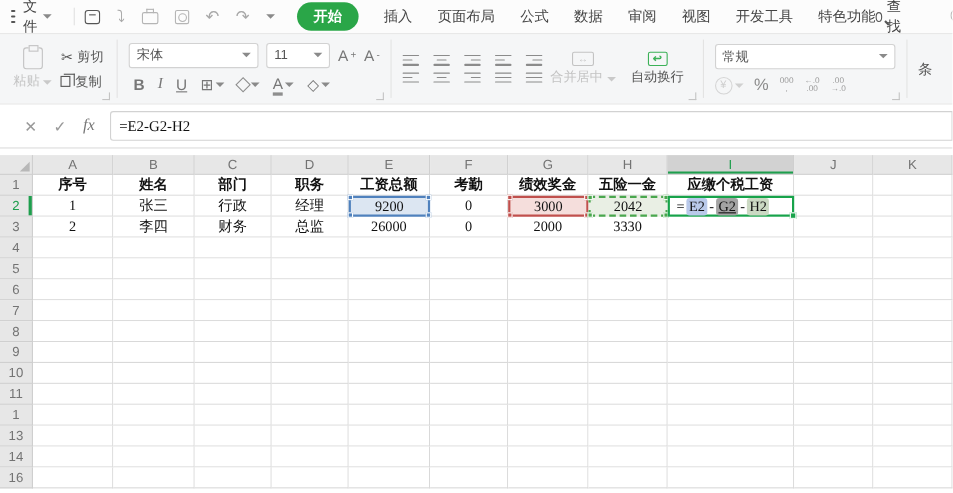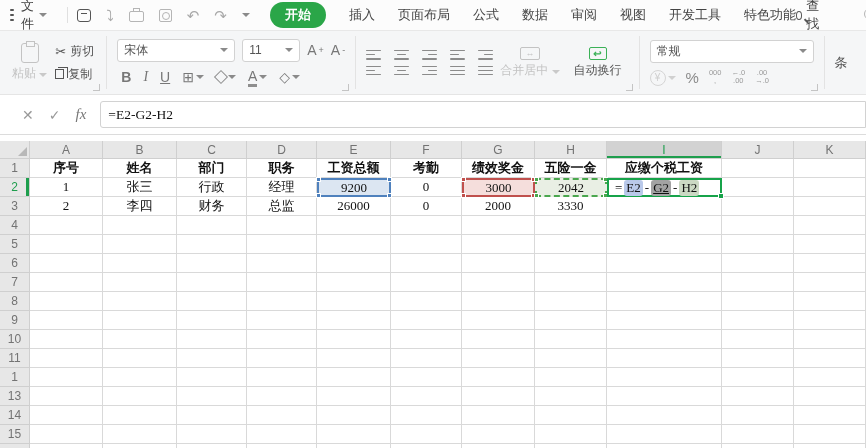--- a/index.html
+++ b/index.html
@@ -585,34 +585,20 @@
       <div class="cell" style="width: 70px;"></div>
       <div class="cell" style="width: 74px;"></div>
       <div class="cell" style="width: 71px;"></div>
       <div class="cell" style="width: 73px;"></div>
       <div class="cell" style="width: 72px;"></div>
       <div class="cell" style="width: 115px;"></div>
       <div class="cell" style="width: 72px;"></div>
       <div class="cell" style="width: 72px;"></div>
     </div>
     <div class="srow">
-      <div class="rowhdr">15</div>
-      <div class="cell" style="width: 73px;"></div>
-      <div class="cell" style="width: 74px;"></div>
-      <div class="cell" style="width: 70px;"></div>
-      <div class="cell" style="width: 70px;"></div>
-      <div class="cell" style="width: 74px;"></div>
-      <div class="cell" style="width: 71px;"></div>
-      <div class="cell" style="width: 73px;"></div>
-      <div class="cell" style="width: 72px;"></div>
-      <div class="cell" style="width: 115px;"></div>
-      <div class="cell" style="width: 72px;"></div>
-      <div class="cell" style="width: 72px;"></div>
-    </div>
-    <div class="srow">
       <div class="rowhdr">16</div>
       <div class="cell" style="width: 73px;"></div>
       <div class="cell" style="width: 74px;"></div>
       <div class="cell" style="width: 70px;"></div>
       <div class="cell" style="width: 70px;"></div>
       <div class="cell" style="width: 74px;"></div>
       <div class="cell" style="width: 71px;"></div>
       <div class="cell" style="width: 73px;"></div>
       <div class="cell" style="width: 72px;"></div>
       <div class="cell" style="width: 115px;"></div>

